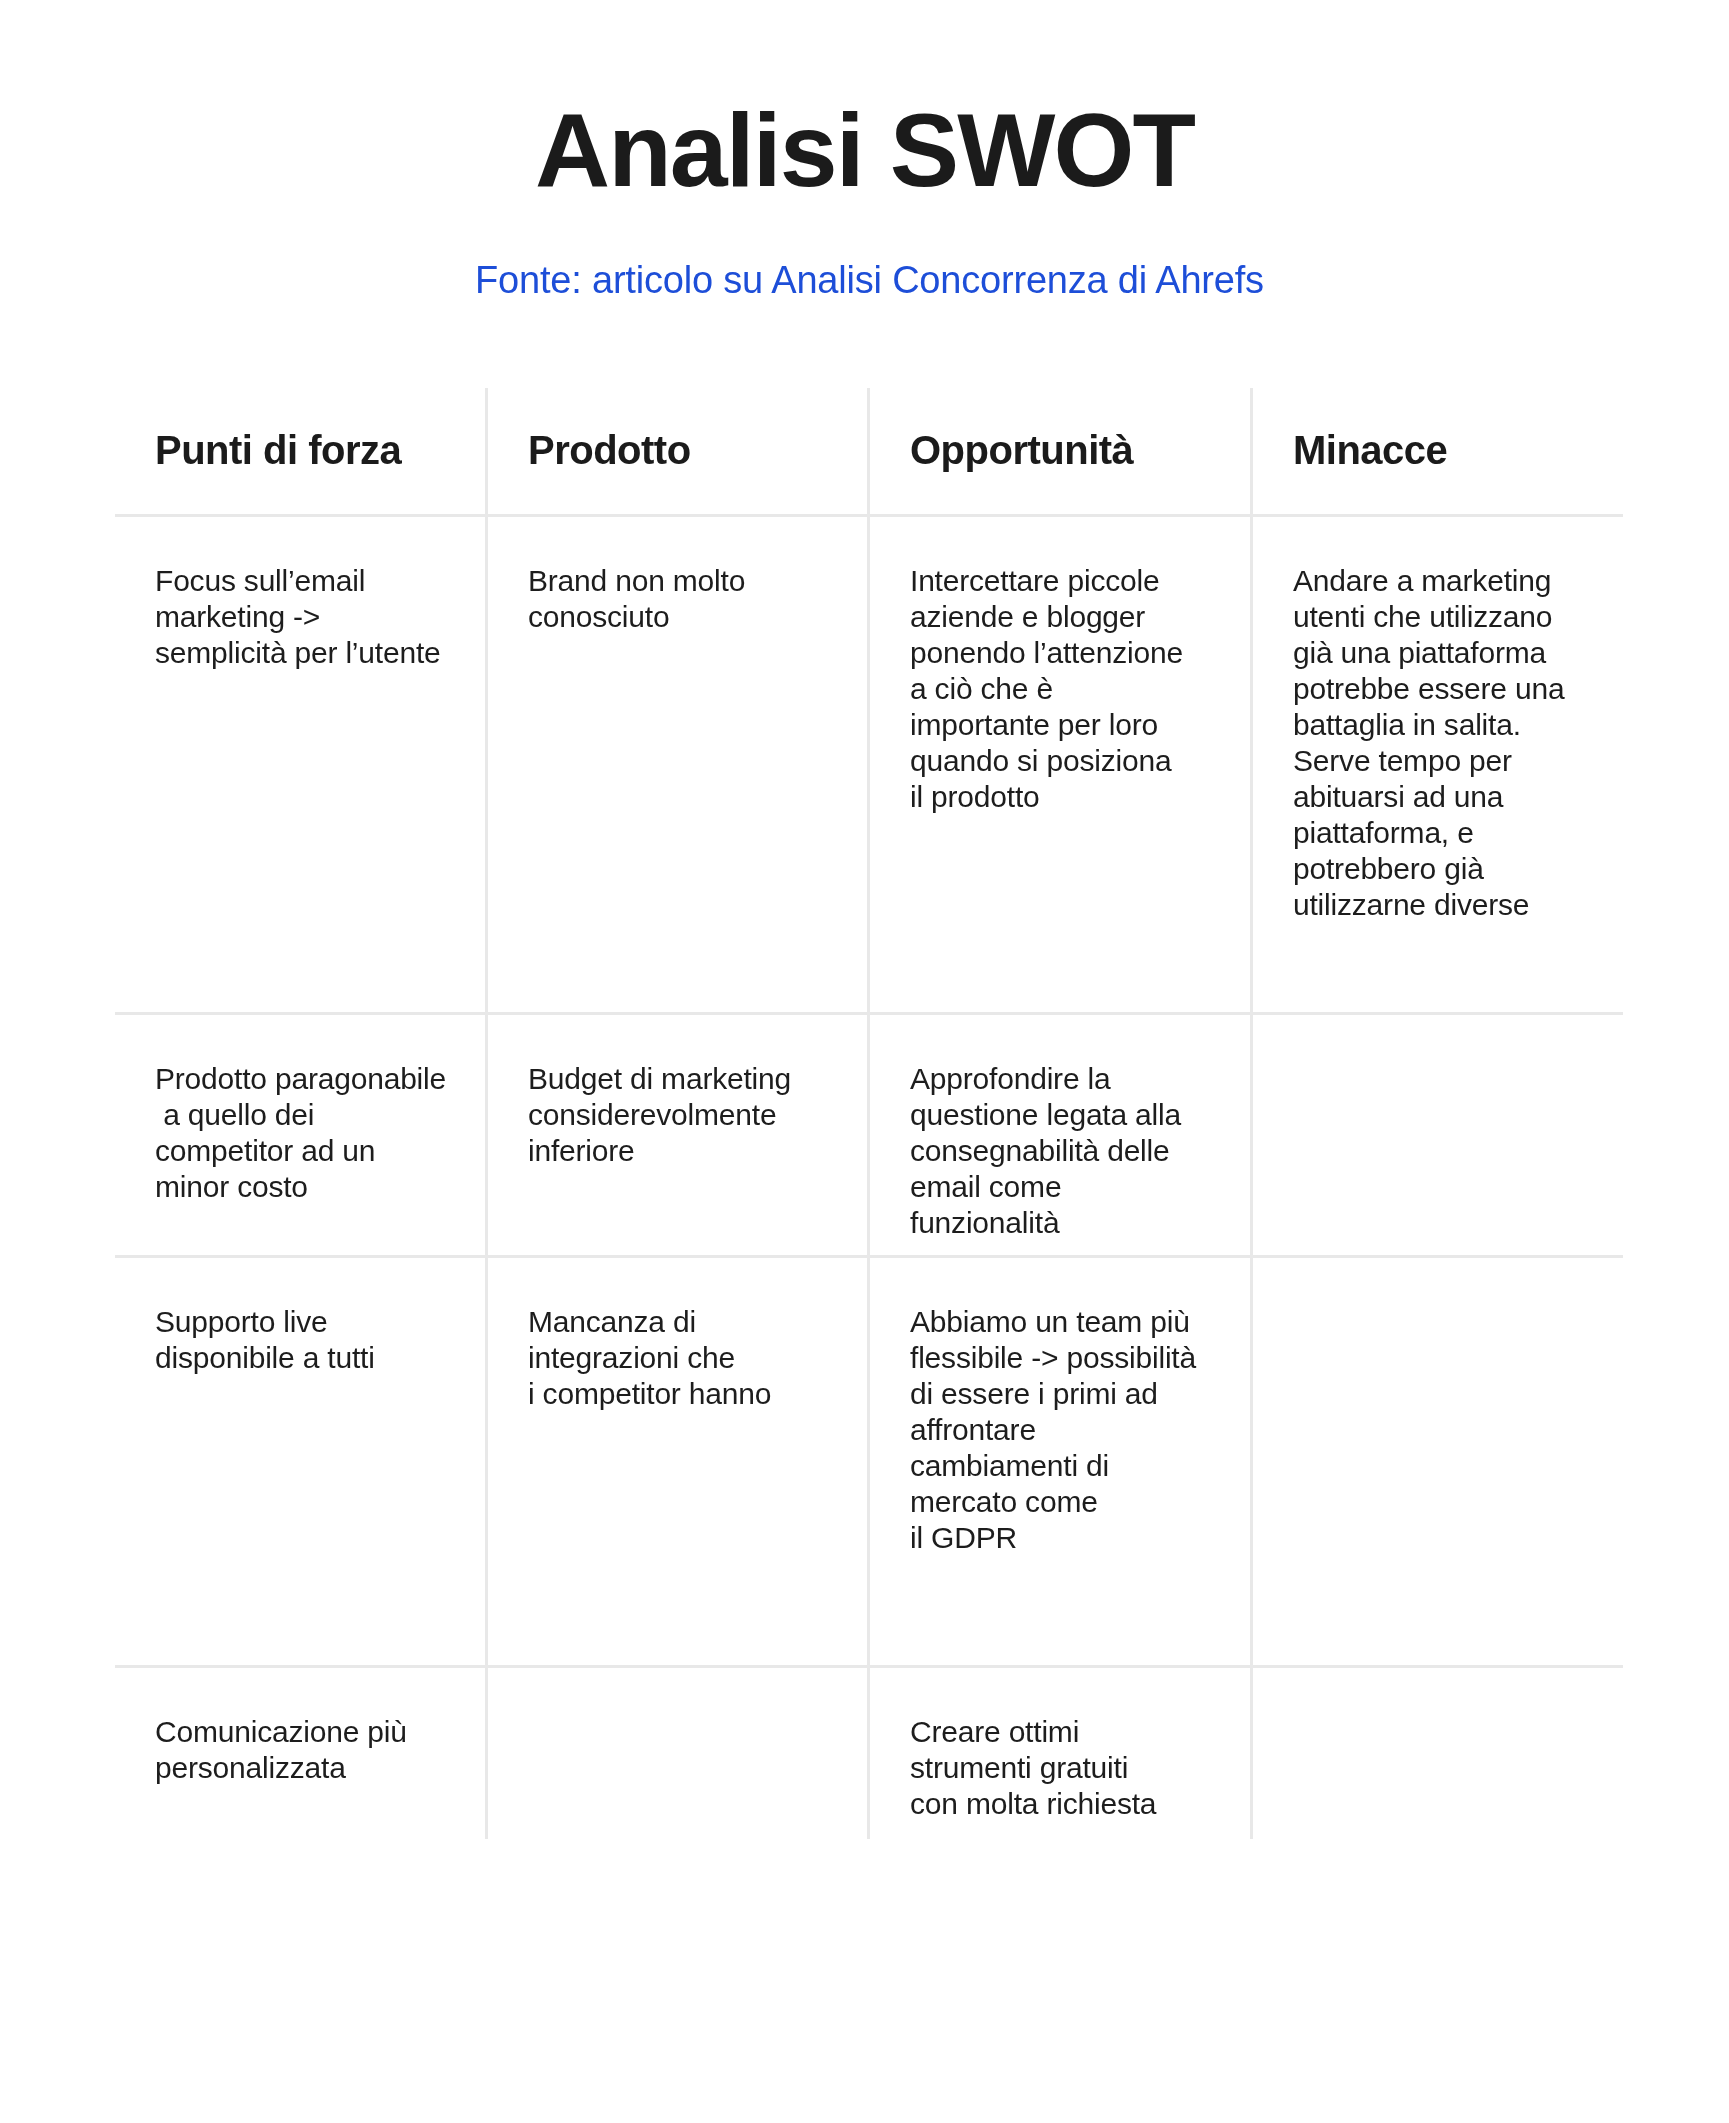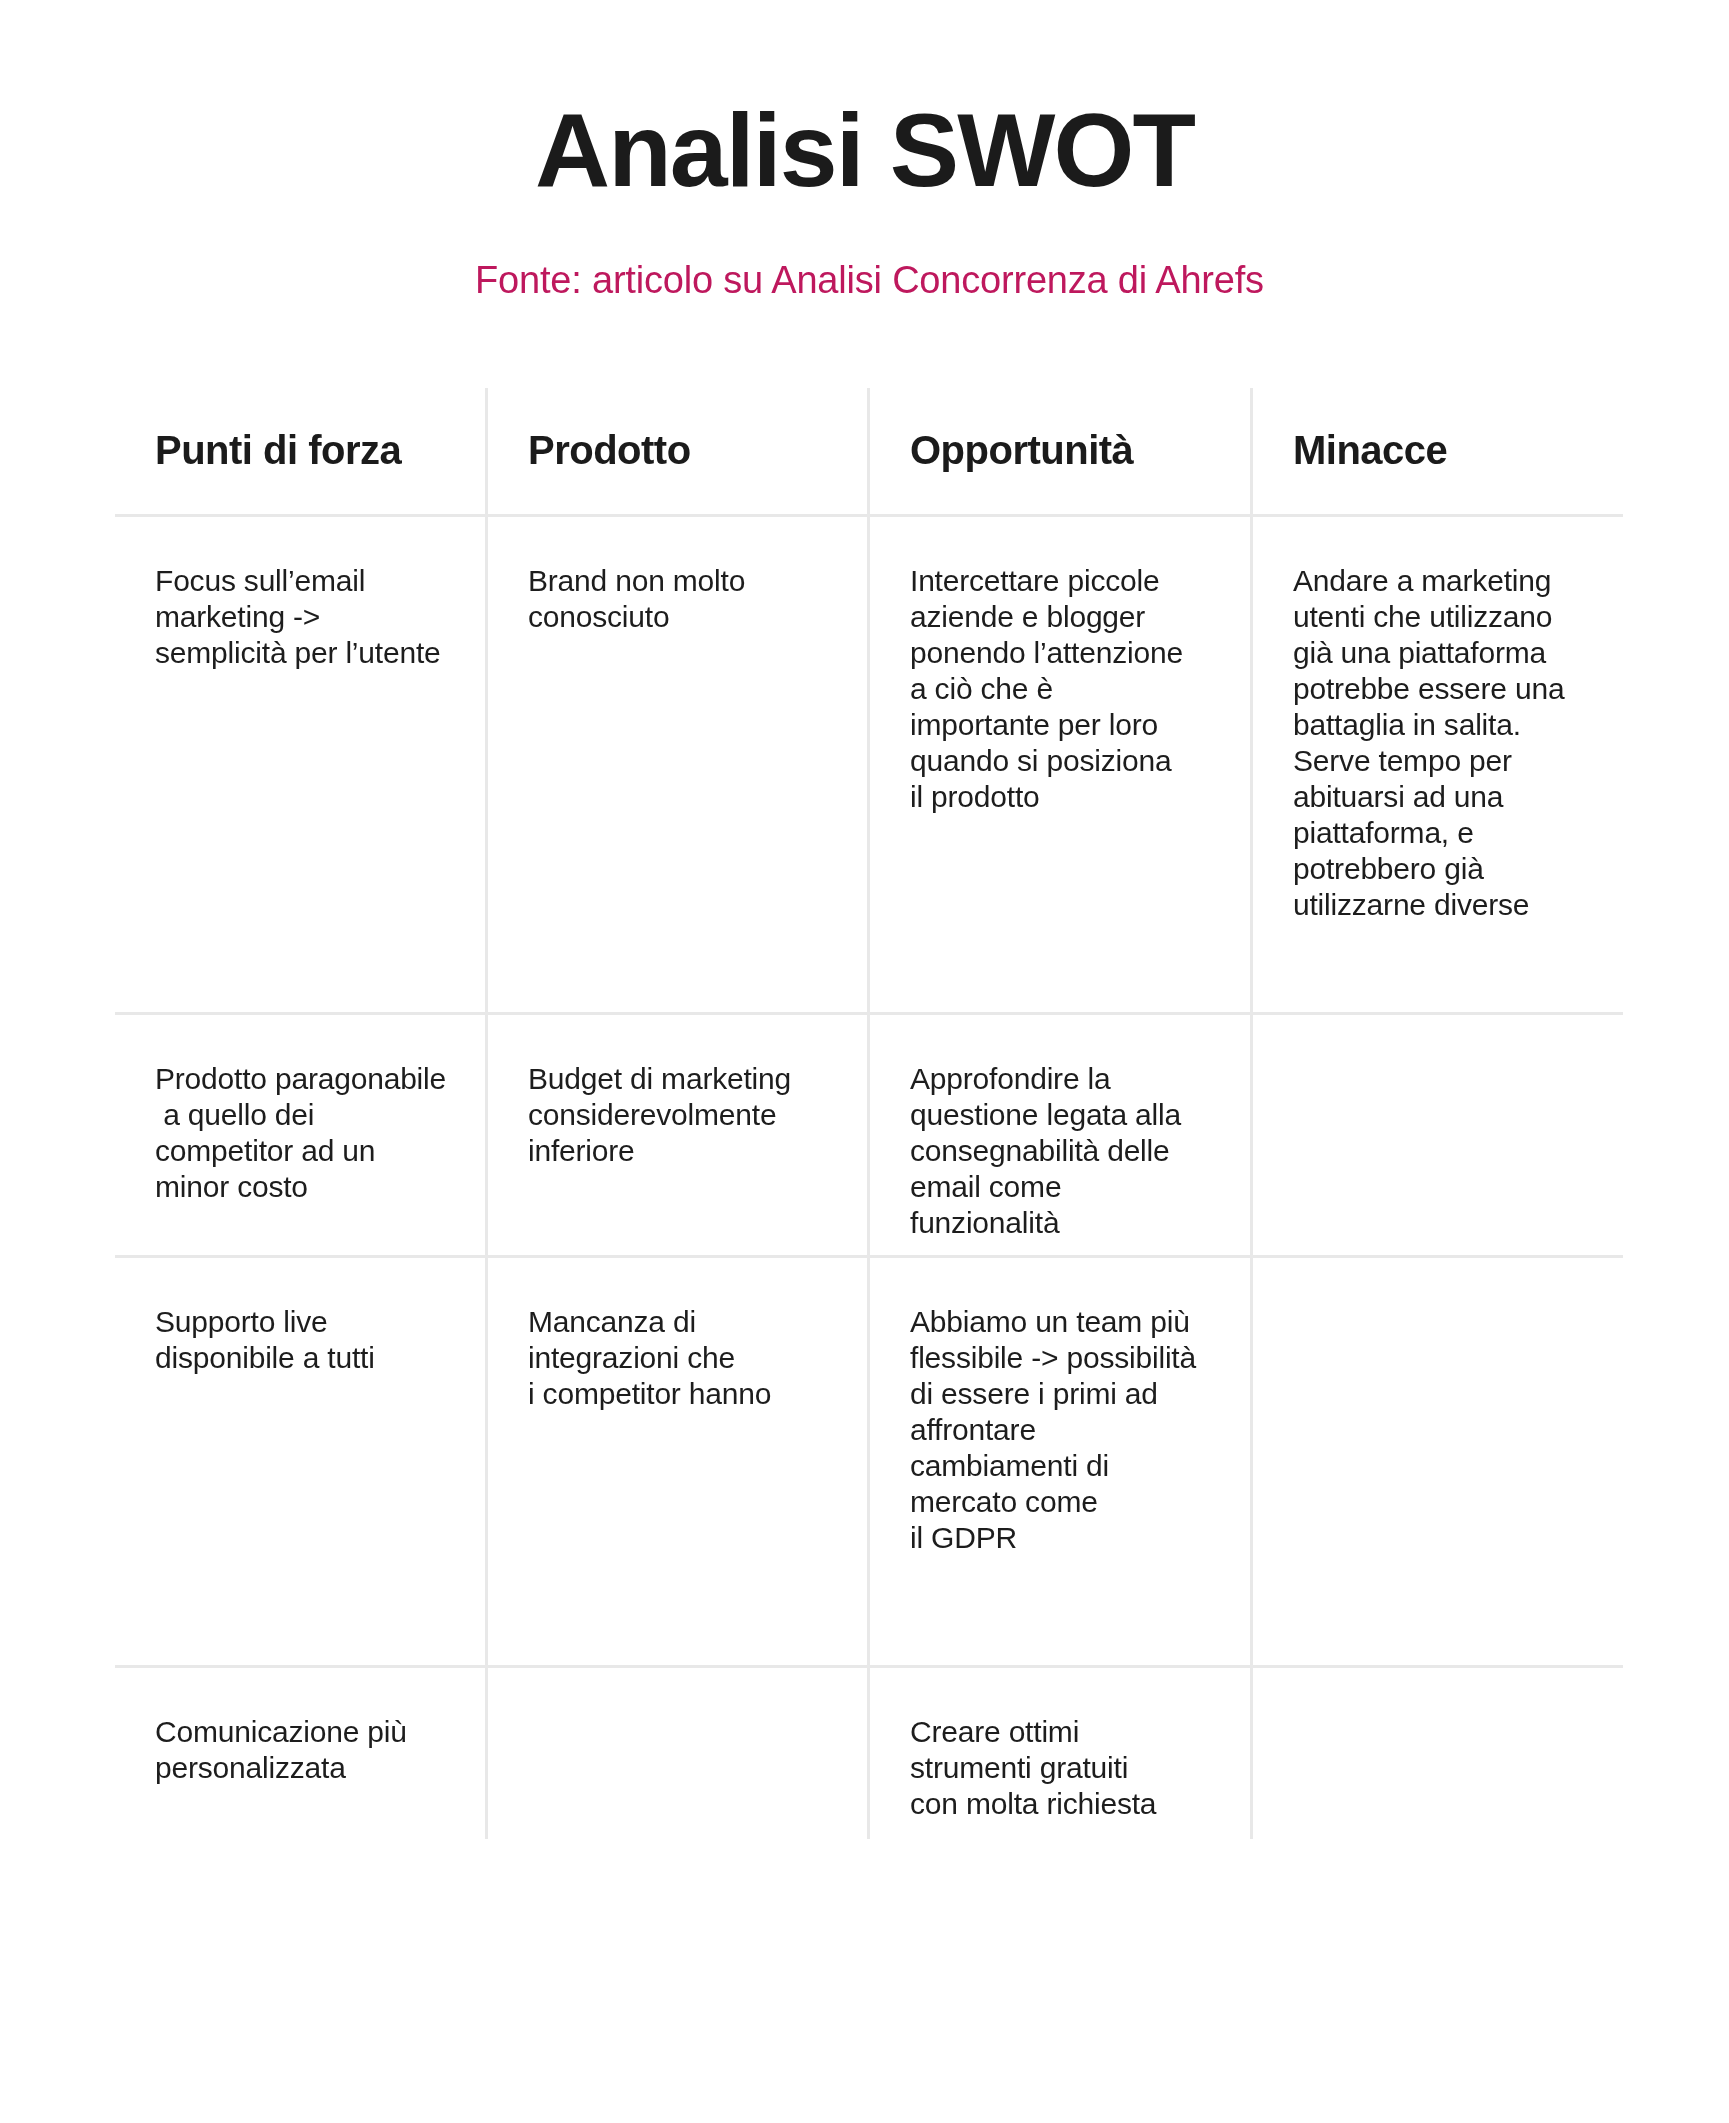--- a/index.html
+++ b/index.html
@@ -25,21 +25,21 @@
     letter-spacing: -1.9px;
     color: #1b1b1b;
   }
   .subtitle {
     margin: 55px 0 0 10px;
     text-align: center;
     font-size: 38px;
     line-height: 46px;
     font-weight: normal;
     letter-spacing: -0.2px;
-    color: #be185d;
+    color: #1d4ed8;
   }
   .swot-table {
     margin: 85px 106px 0 115px;
     display: grid;
     grid-template-columns: 373px 382px 383px 370px;
     grid-template-rows: 129px 498px 243px 410px 207px;
   }
   .cell { box-sizing: border-box; background: #ffffff; }
   .cell.br { border-right: 3.8px solid #e8e8e8; }
   .cell.bb { border-bottom: 3.8px solid #e8e8e8; }

